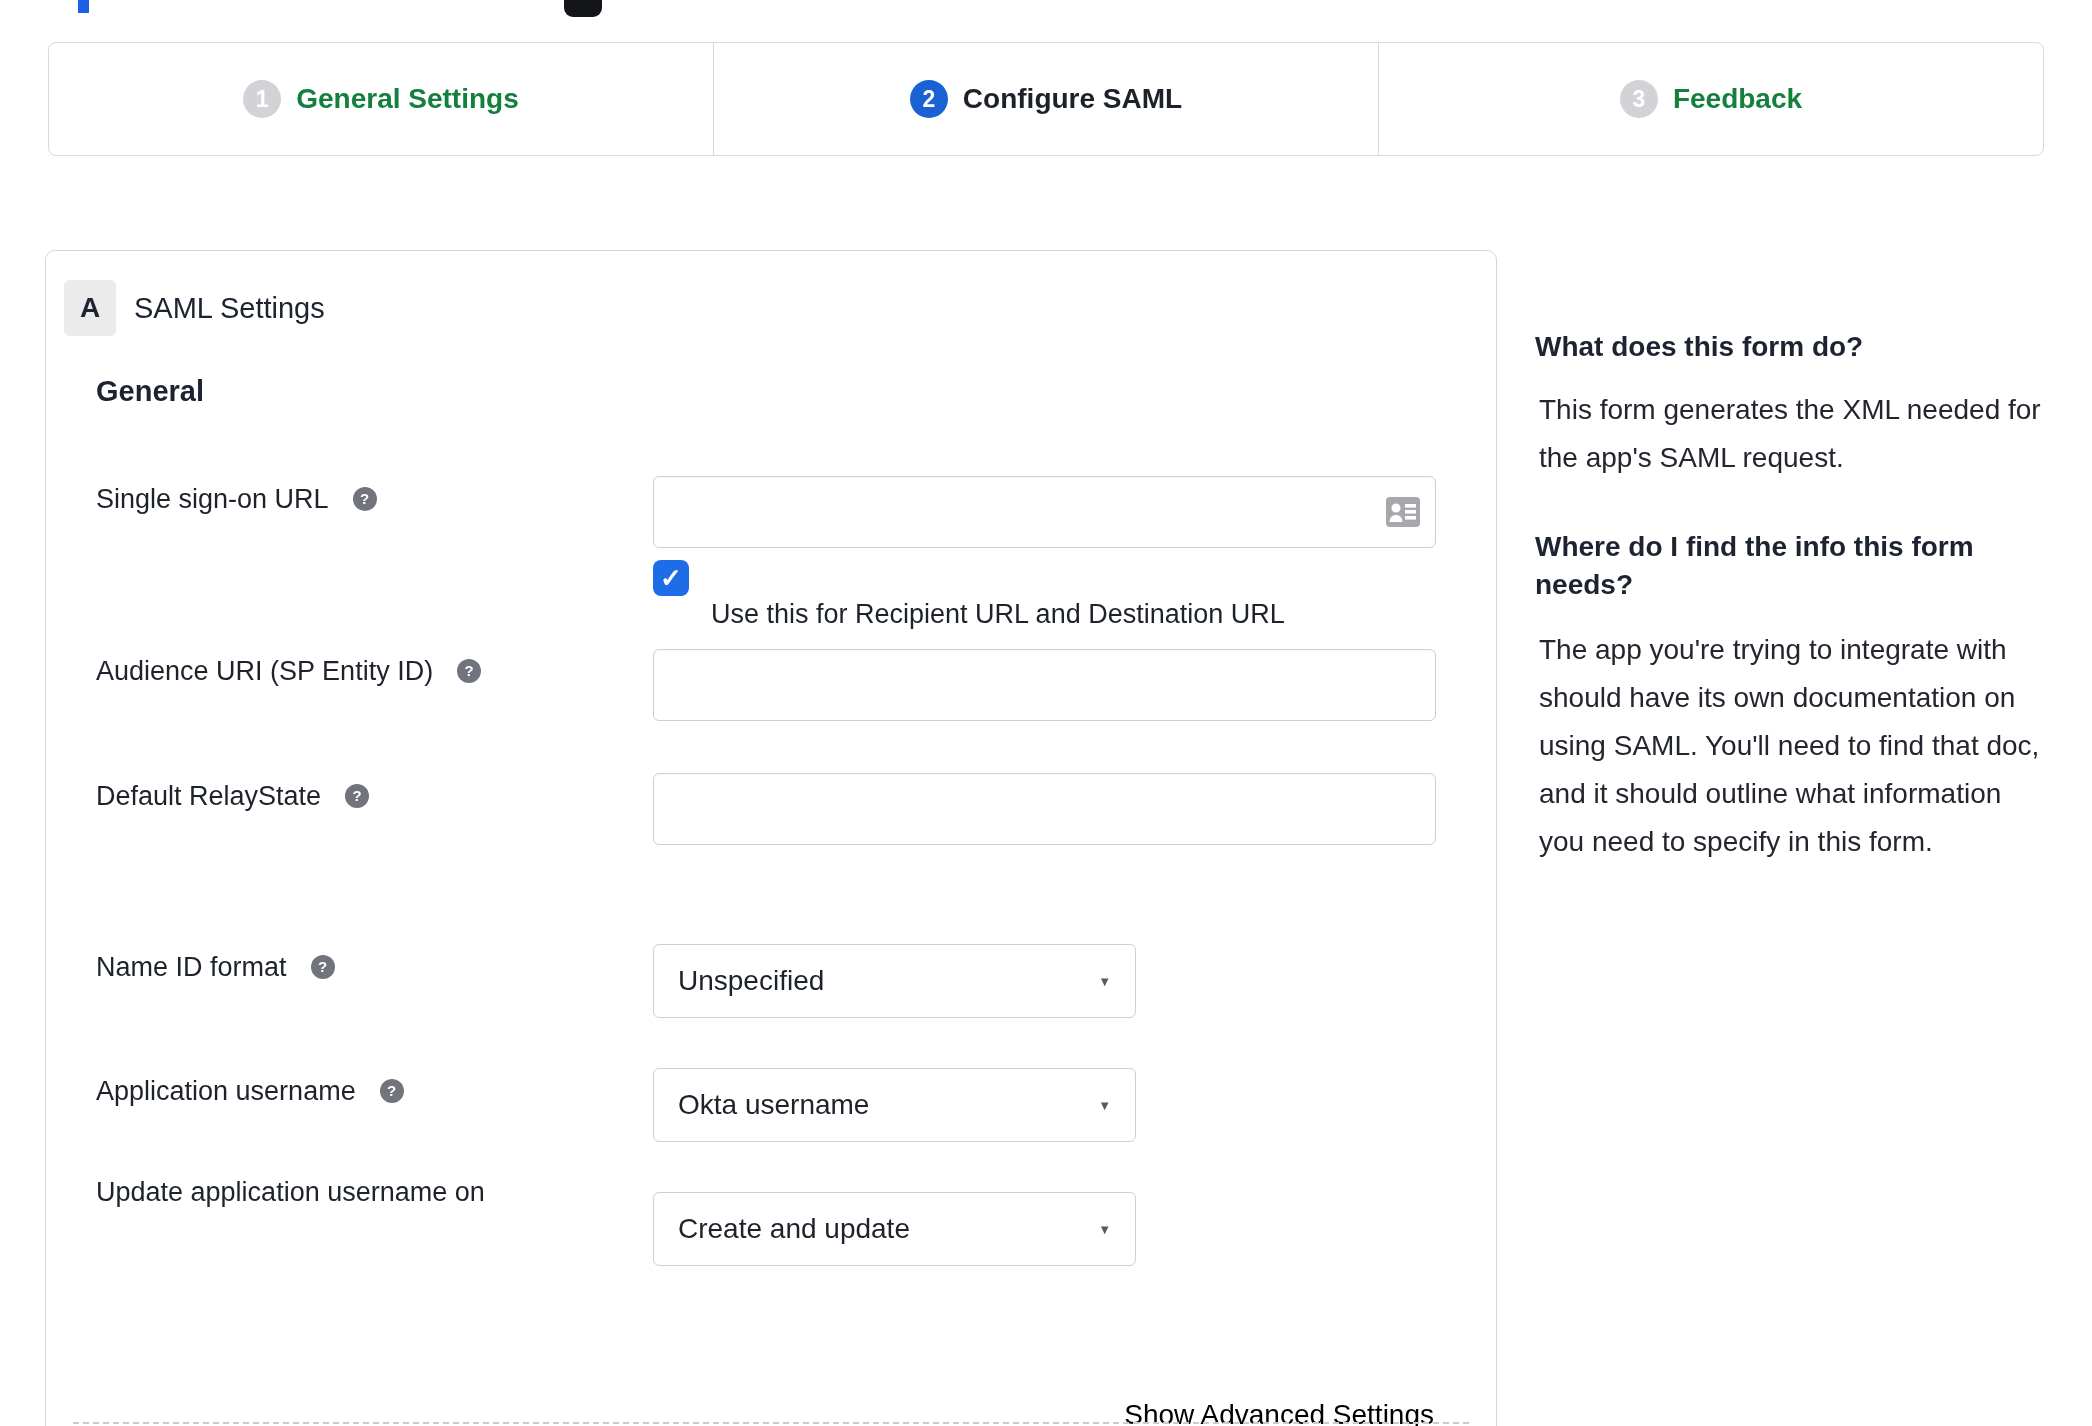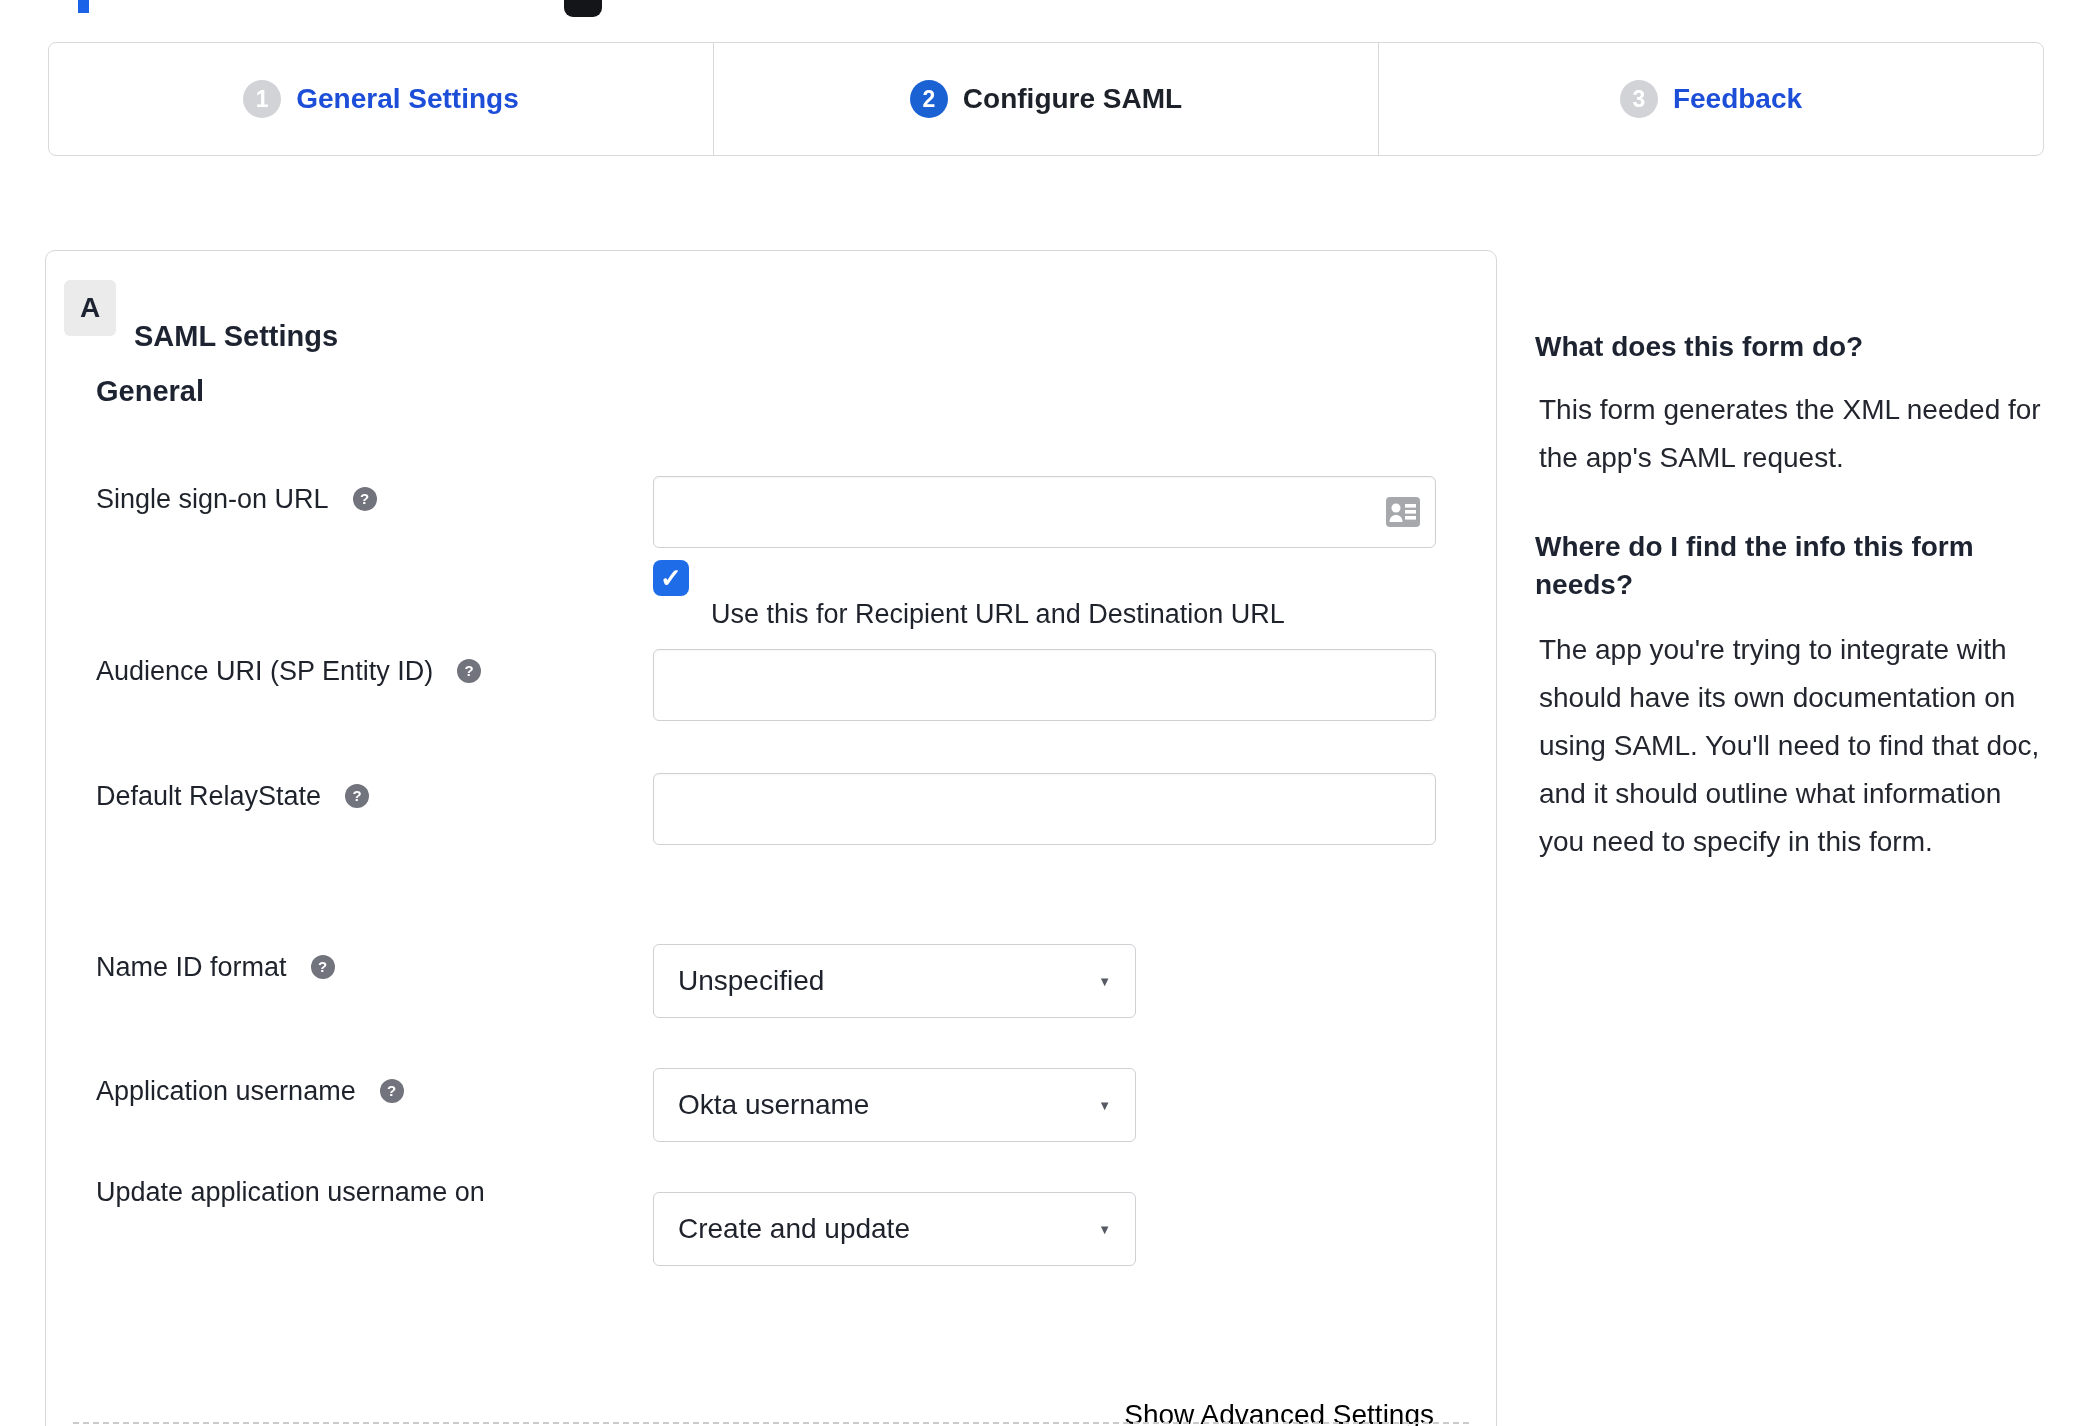--- a/index.html
+++ b/index.html
@@ -25,35 +25,35 @@
   .step {
     flex: 1; display: flex; align-items: center; justify-content: center; gap: 15px;
   }
   .step + .step { border-left: 1px solid #d8d9db; }
   .step-circle {
     width: 38px; height: 38px; border-radius: 50%;
     display: inline-flex; align-items: center; justify-content: center;
     font-size: 23px; font-weight: 700; color: #ffffff; background: #d2d3d6;
   }
   .step.active .step-circle { background: #1a62d4; }
-  .step-label { font-size: 28px; font-weight: 700; color: #1d4ed8; }
+  .step-label { font-size: 28px; font-weight: 700; color: #15803d; }
   .step.active .step-label { color: #1d2129; }
 
   
   .panel {
     position: absolute; left: 45px; top: 250px; width: 1452px; height: 1190px;
     background: #fff; border: 1px solid #d6d7d9; border-radius: 10px;
   }
   .badge {
     position: absolute; left: 18px; top: 29px; width: 52px; height: 56px;
     background: #ebebec; border-radius: 6px;
     display: flex; align-items: center; justify-content: center;
     font-size: 28px; font-weight: 700; color: #1d2330;
   }
-  .panel-title { position: absolute; left: 88px; top: 42px; line-height: 30px; font-size: 29px; font-weight: 700; color: #1d2330; margin-top: 28px; }
+  .panel-title { position: absolute; left: 88px; top: 42px; line-height: 30px; font-size: 29px; font-weight: 400; color: #1d2330; }
   .section-heading { position: absolute; left: 50px; top: 124px; line-height: 32px; font-size: 29px; font-weight: 700; color: #1d2330; }
 
   .field-label {
     position: absolute; left: 50px; display: flex; align-items: center; gap: 24px;
     font-size: 27px; color: #1e222b; line-height: 30px; white-space: nowrap;
   }
   .help {
     width: 24px; height: 24px; border-radius: 50%; background: #71747d;
     display: inline-flex; align-items: center; justify-content: center;
     font-size: 15px; font-weight: 700; color: #ffffff; cursor: pointer; flex: none;

